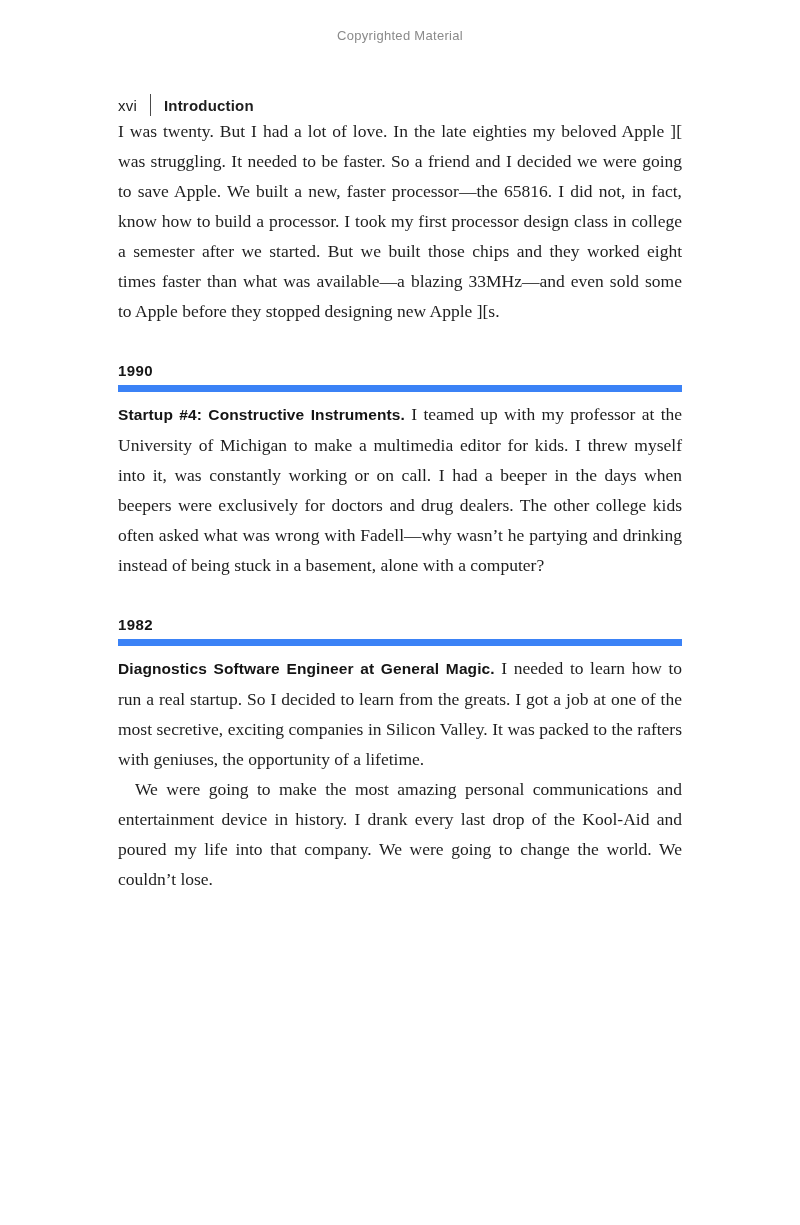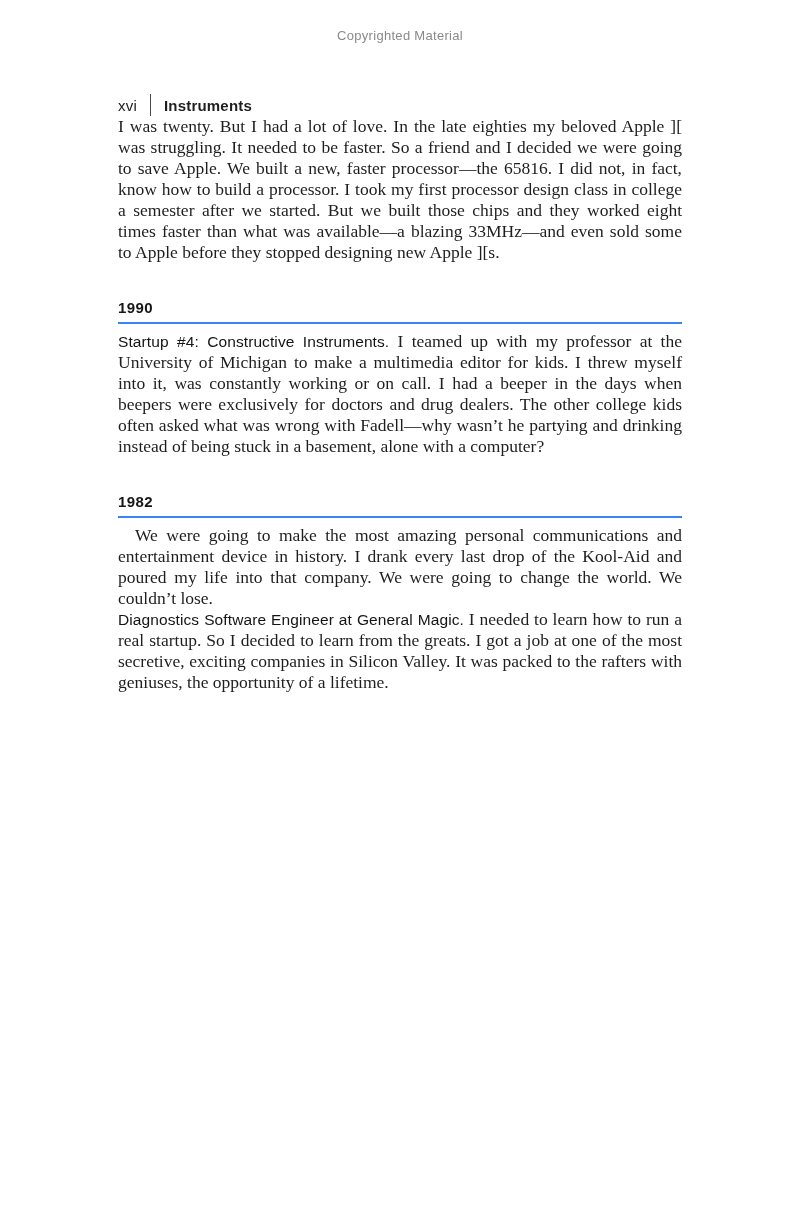--- a/index.html
+++ b/index.html
@@ -54,79 +54,79 @@
     margin: 0 13px;
   }
   .chapter-title {
     font-weight: 700;
     letter-spacing: 0.2px;
   }
 
   p.body {
     font-family: "Liberation Serif", serif;
     font-size: 17.5px;
-    line-height: 21px;
+    line-height: 30px;
     text-align: justify;
     margin: 0;
     color: #1e1e1e;
   }
   p.body.indent {
     text-indent: 17px;
   }
 
   .section {
     margin-top: 36px;
   }
   .section-heading {
     font-family: "Liberation Sans", sans-serif;
     font-size: 15px;
     font-weight: 700;
     color: #161616;
     letter-spacing: 0.4px;
     padding-bottom: 6px;
-    border-bottom: 2px solid #3b82f6;
+    border-bottom: 7px solid #3b82f6;
     margin-bottom: 7px;
   }
   .lead {
     font-family: "Liberation Sans", sans-serif;
-    font-weight: 400;
+    font-weight: 700;
     font-size: 15.5px;
     letter-spacing: 0.1px;
     color: #141414;
   }
 </style>
 </head>
 <body>
 
 <div class="page">
 
   <div class="copyright top">Copyrighted Material</div>
 
   <div class="content">
 
     <div class="page-header">
       <span class="page-number">xvi</span>
       <span class="header-divider"></span>
-      <span class="chapter-title">Instruments</span>
+      <span class="chapter-title">Introduction</span>
     </div>
 
     <p class="body">I was twenty. But I had a lot of love. In the late eighties my beloved Apple ][ was struggling. It needed to be faster. So a friend and I decided we were going to save Apple. We built a new, faster processor—the 65816. I did not, in fact, know how to build a processor. I took my first processor design class in college a semester after we started. But we built those chips and they worked eight times faster than what was available—a blazing 33MHz—and even sold some to Apple before they stopped designing new Apple ][s.</p>
 
     <div class="section">
       <div class="section-heading">
         <span>1990</span>
       </div>
       <p class="body"><strong class="lead">Startup #4: Constructive Instruments.</strong> <span>I teamed up with my professor at the University of Michigan to make a multimedia editor for kids. I threw myself into it, was constantly working or on call. I had a beeper in the days when beepers were exclusively for doctors and drug dealers. The other college kids often asked what was wrong with Fadell—why wasn’t he partying and drinking instead of being stuck in a basement, alone with a computer?</span></p>
     </div>
 
     <div class="section">
       <div class="section-heading">
         <span>1982</span>
       </div>
+      <p class="body"><strong class="lead">Diagnostics Software Engineer at General Magic.</strong> <span>I needed to learn how to run a real startup. So I decided to learn from the greats. I got a job at one of the most secretive, exciting companies in Silicon Valley. It was packed to the rafters with geniuses, the opportunity of a lifetime.</span></p>
       <p class="body indent">We were going to make the most amazing personal communications and entertainment device in history. I drank every last drop of the Kool-Aid and poured my life into that company. We were going to change the world. We couldn’t lose.</p>
-      <p class="body"><strong class="lead">Diagnostics Software Engineer at General Magic.</strong> <span>I needed to learn how to run a real startup. So I decided to learn from the greats. I got a job at one of the most secretive, exciting companies in Silicon Valley. It was packed to the rafters with geniuses, the opportunity of a lifetime.</span></p>
     </div>
 
   </div>
 
   <div class="copyright bottom">Copyrighted Material</div>
 
 </div>
 
 </body></html>

